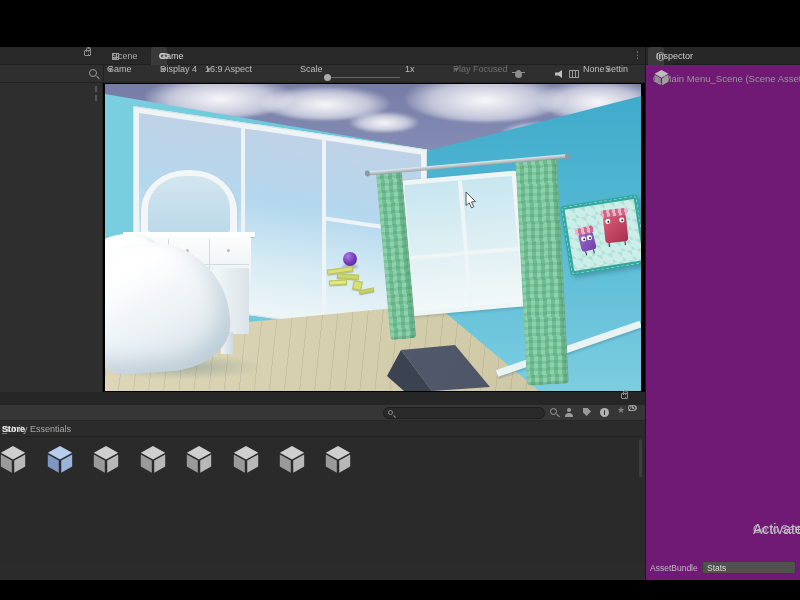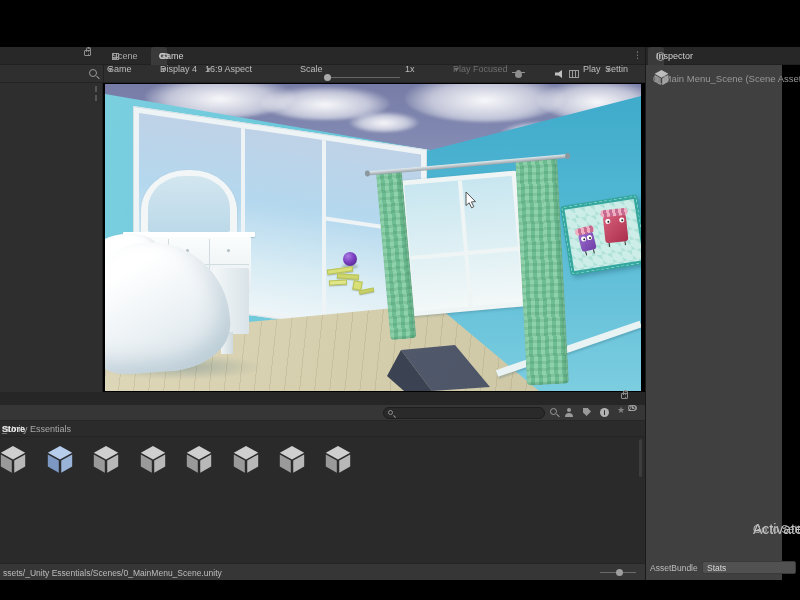--- a/index.html
+++ b/index.html
@@ -201,21 +201,21 @@
   .asset svg{position:absolute;left:7px;top:0;}
   .asset .alabel{position:absolute;left:-6px;top:34px;width:56px;text-align:center;font-size:7.5px;color:#c4c4c4;
                  white-space:nowrap;overflow:hidden;}
   .proj-scroll{left:639px;top:2px;width:3px;height:38px;background:#3d3d3d;border-radius:2px;}
   .proj-status{left:0;top:171px;width:645px;height:17px;background:#363636;border-top:1px solid #252525;}
   .status-path{left:3px;top:4px;font-size:8.5px;color:#bdbdbd;white-space:nowrap;}
   .size-slider{left:600px;top:8px;width:36px;height:1px;background:#6a6a6a;cursor:pointer;}
   .size-knob{left:16px;top:-3px;width:7px;height:7px;border-radius:50%;background:#9e9e9e;}
 
   
-  .inspector{left:645px;top:47px;width:137px;height:533px;background:#404040;border-left:1px solid #1a1a1a;}
+  .inspector{left:645px;top:47px;width:155px;height:533px;background:#701a75;border-left:1px solid #1a1a1a;}
   .insp-tabrow{left:0;top:0;width:155px;height:18px;background:#272727;border-bottom:1px solid #202020;}
   .insp-tab{left:2px;top:0;height:18px;display:flex;align-items:center;gap:4px;padding:0 8px;
             background:#3a3a3a;border-radius:3px 3px 0 0;font-size:9px;color:#cfcfcf;cursor:pointer;}
   .info-glyph{position:static;width:9px;height:9px;border:1px solid #9a9a9a;border-radius:50%;color:#9a9a9a;
               font-size:7px;text-align:center;line-height:8px;font-style:italic;}
   .insp-header{left:0;top:18px;width:155px;height:26px;display:flex;align-items:center;gap:5px;padding-left:7px;}
   .insp-header svg{position:static;}
   .insp-title{position:static;font-size:9.5px;color:#989898;white-space:nowrap;}
   .asset-labels{left:0;top:490px;width:155px;height:14px;background:#373737;border-top:1px solid #262626;
                 border-bottom:1px solid #262626;display:flex;align-items:center;padding-left:4px;cursor:pointer;}
@@ -278,21 +278,21 @@
       <span>1x</span>
     </div>
     <div class="gt disabled" style="left:453px">
       <span>Play Focused</span>
         <span class="caret" style="color:#6f6f6f">▼</span>
     </div>
     <div class="bug-ic"></div>
     <div class="spk-ic"></div>
     <div class="mon-ic"></div>
     <div class="gt" style="left:583px">
-      <span>Play</span>
+      <span>None</span>
     </div>
     <div class="gt" style="left:605px">
       <span>Settin</span>
         <span class="caret">▼</span>
     </div>
   </div>
 
   <div class="left-strip">
     <div class="grip" style="top:3px"></div>
     <div class="grip" style="top:12px"></div>
@@ -486,26 +486,20 @@
         <svg width="30" height="32" viewBox="0 0 32 34">
             <path d="M16 2 L29 9.2 L16 16.4 L3 9.2 Z" fill="#cfcfcf"></path>
             <path d="M3 11 L14.7 17.5 L14.7 30.6 L3 24 Z" fill="#9a9a9a"></path>
             <path d="M29 11 L17.3 17.5 L17.3 30.6 L29 24 Z" fill="#b8b8b8"></path>
           </svg>
         <div class="alabel"></div>
       </div>
       <div class="proj-scroll"></div>
     </div>
 
-    <div class="proj-status">
-      <span class="status-path">ssets/_Unity Essentials/Scenes/0_MainMenu_Scene.unity</span>
-      <div class="size-slider">
-        <div class="size-knob"></div>
-      </div>
-    </div>
   </div>
 
   <div class="inspector">
     <div class="insp-tabrow">
       <div class="insp-tab">
         <span class="info-glyph">i</span>
         <span>Inspector</span>
       </div>
     </div>
     <div class="insp-header">

